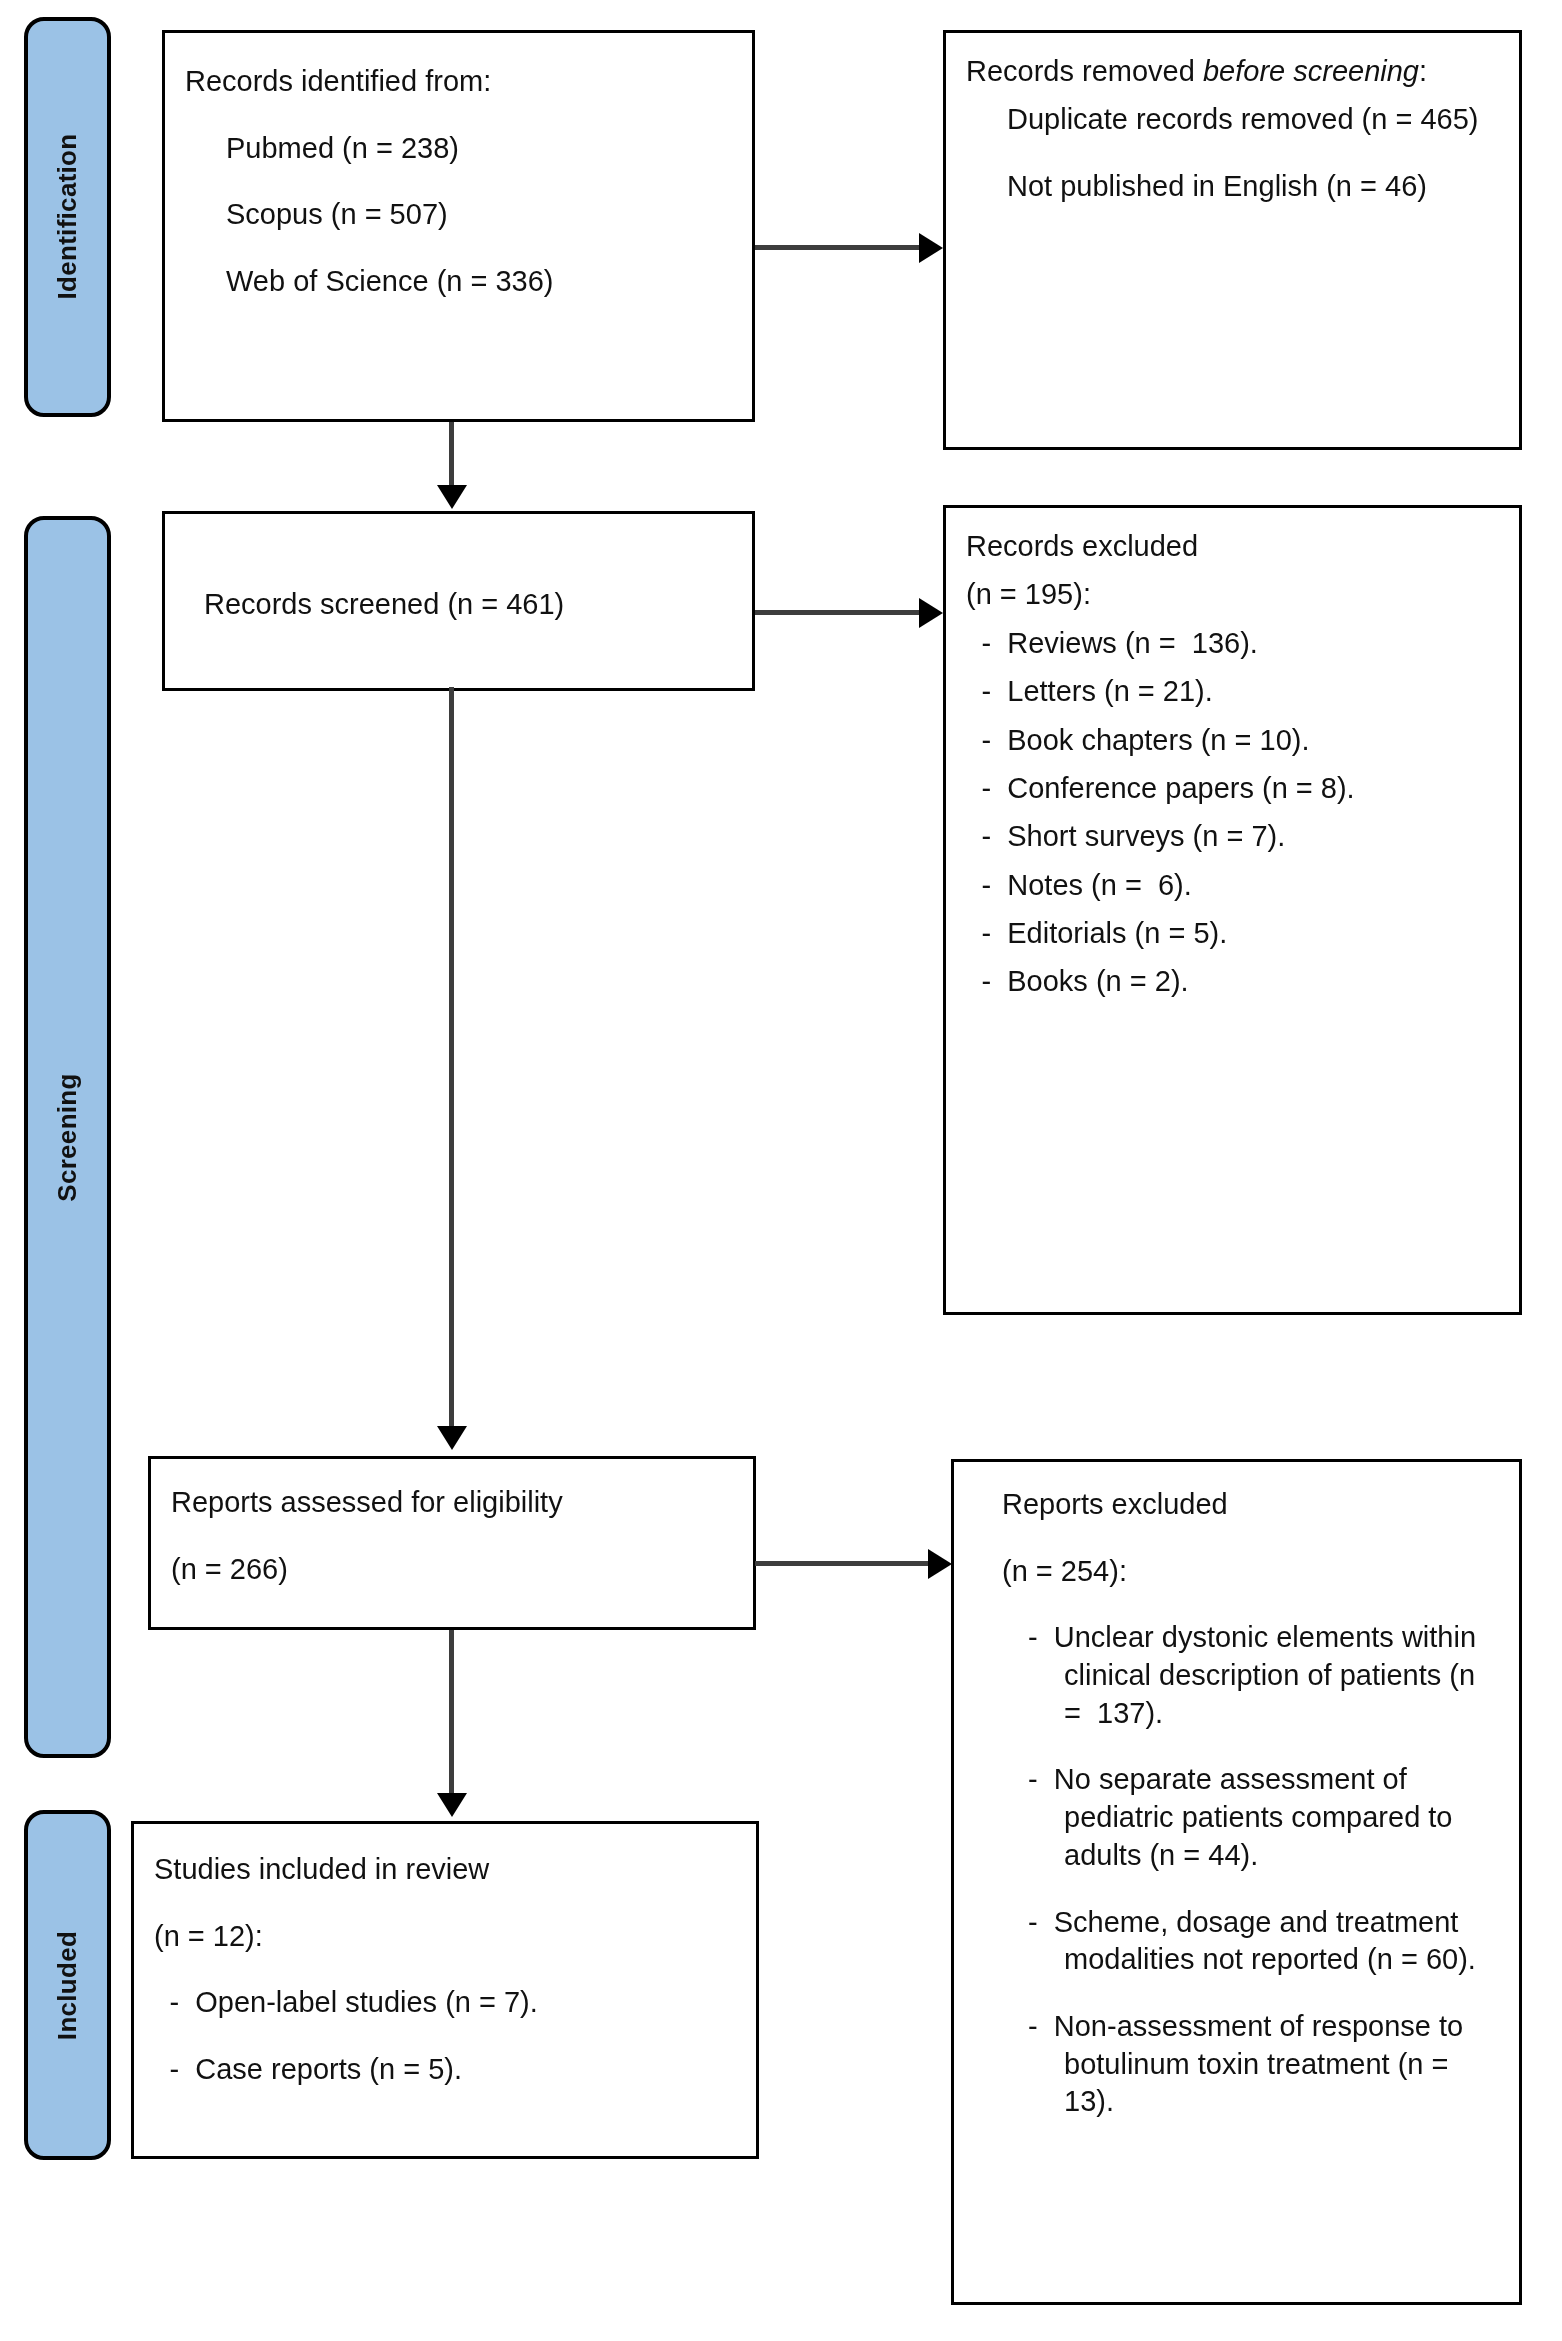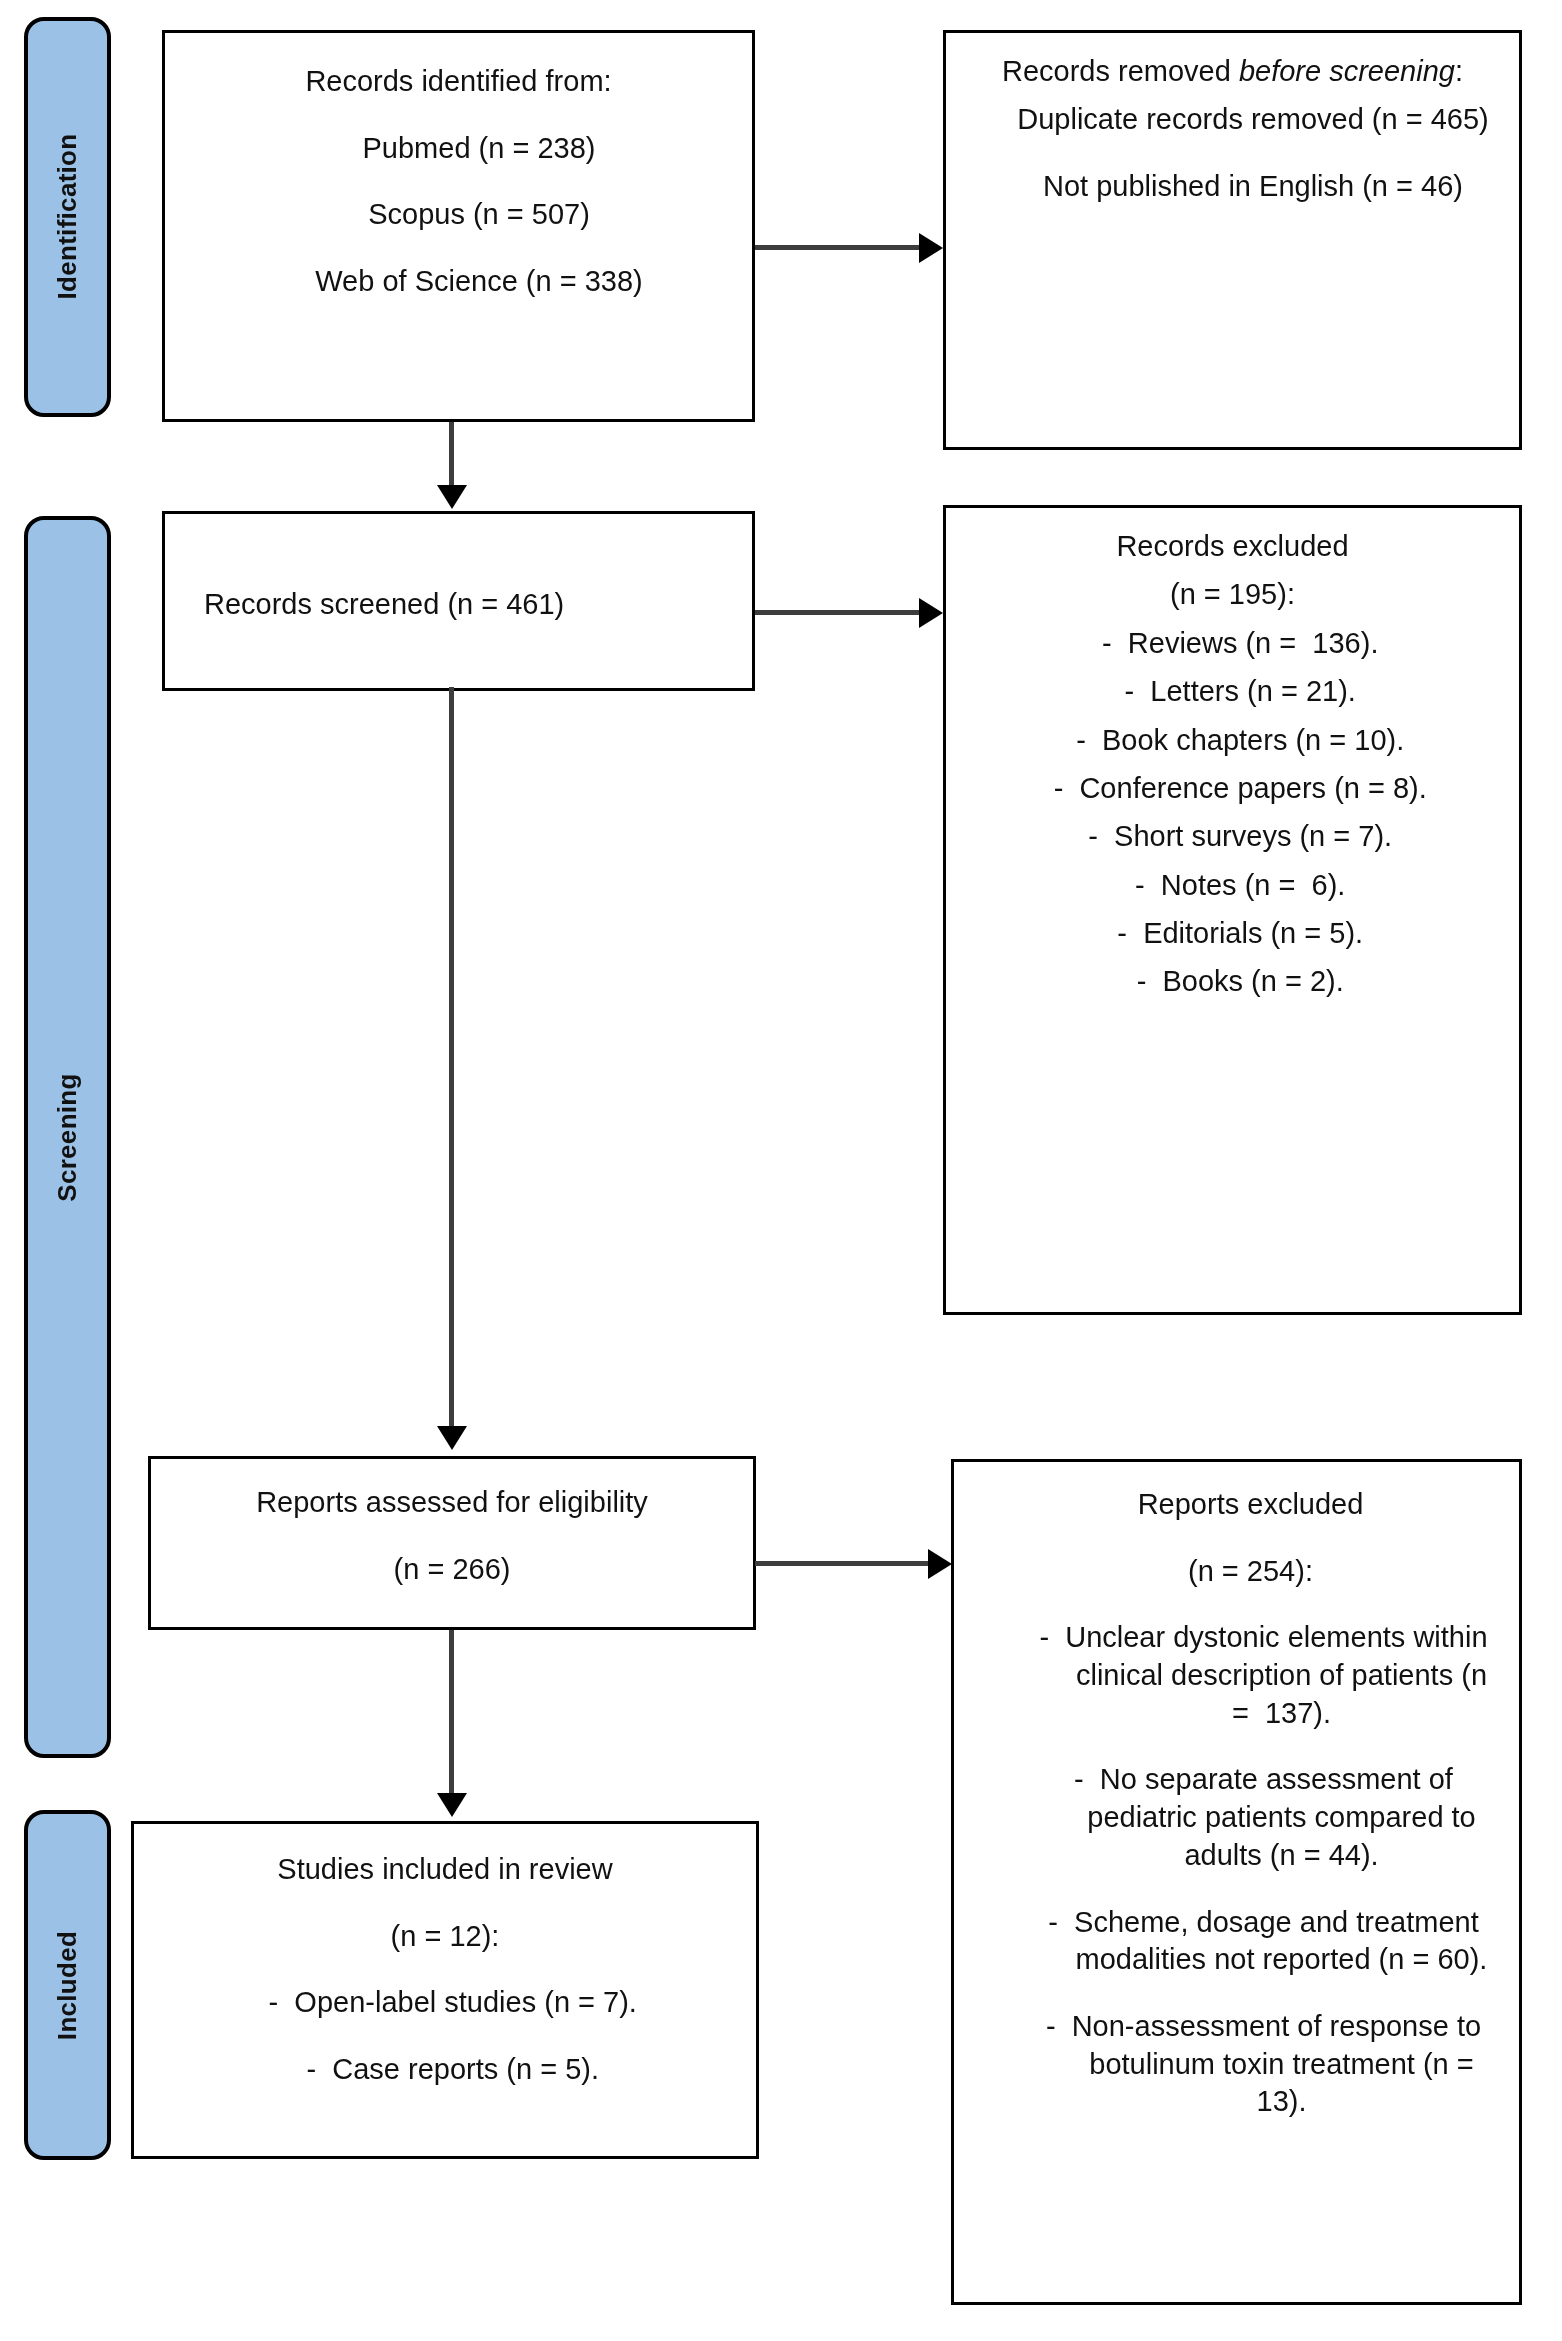--- a/index.html
+++ b/index.html
@@ -37,21 +37,20 @@
     letter-spacing: 0.3px;
   }
 
   
   .flow-box {
     position: absolute;
     background: #ffffff;
     border: 3.6px solid #000000;
     box-sizing: border-box;
     padding: 20px 20px 13px 20px;
-    text-align: center;
   }
   .flow-box .line {
     font-size: 29px;
     line-height: 1.30;
     color: #111111;
     margin: 0 0 18px 0;
     white-space: pre-wrap;
   }
   .flow-box .line:last-child { margin-bottom: 0; }
   .flow-box .line.indent1 { margin-left: 41px; }
@@ -101,21 +100,21 @@
   </div>
 
   <div class="stage-label" style="left:24px; top:1810px; width:87px; height:350px;">
     <span class="stage-text">Included</span>
   </div>
 
   <div class="flow-box" style="left:162px; top:30px; width:593px; height:392px; padding-top:30px;">
     <p class="line loose">Records identified from:</p>
     <p class="line indent1 loose">Pubmed (n = 238)</p>
     <p class="line indent1 loose">Scopus (n = 507)</p>
-    <p class="line indent1">Web of Science (n = 338)</p>
+    <p class="line indent1">Web of Science (n = 336)</p>
   </div>
 
   <div class="flow-box" style="left:943px; top:30px; width:579px; height:420px; padding-top:20px;">
     <p class="line tight"><span>Records removed </span><em>before screening</em><span>:</span></p>
     <p class="line indent1 loose">Duplicate records removed (n = 465)</p>
     <p class="line indent1">Not published in English (n = 46)</p>
   </div>
 
   <div class="flow-box" style="left:162px; top:511px; width:593px; height:180px; display:flex; align-items:center;padding-left:39px;">
     <p class="line">Records screened (n = 461)</p>

